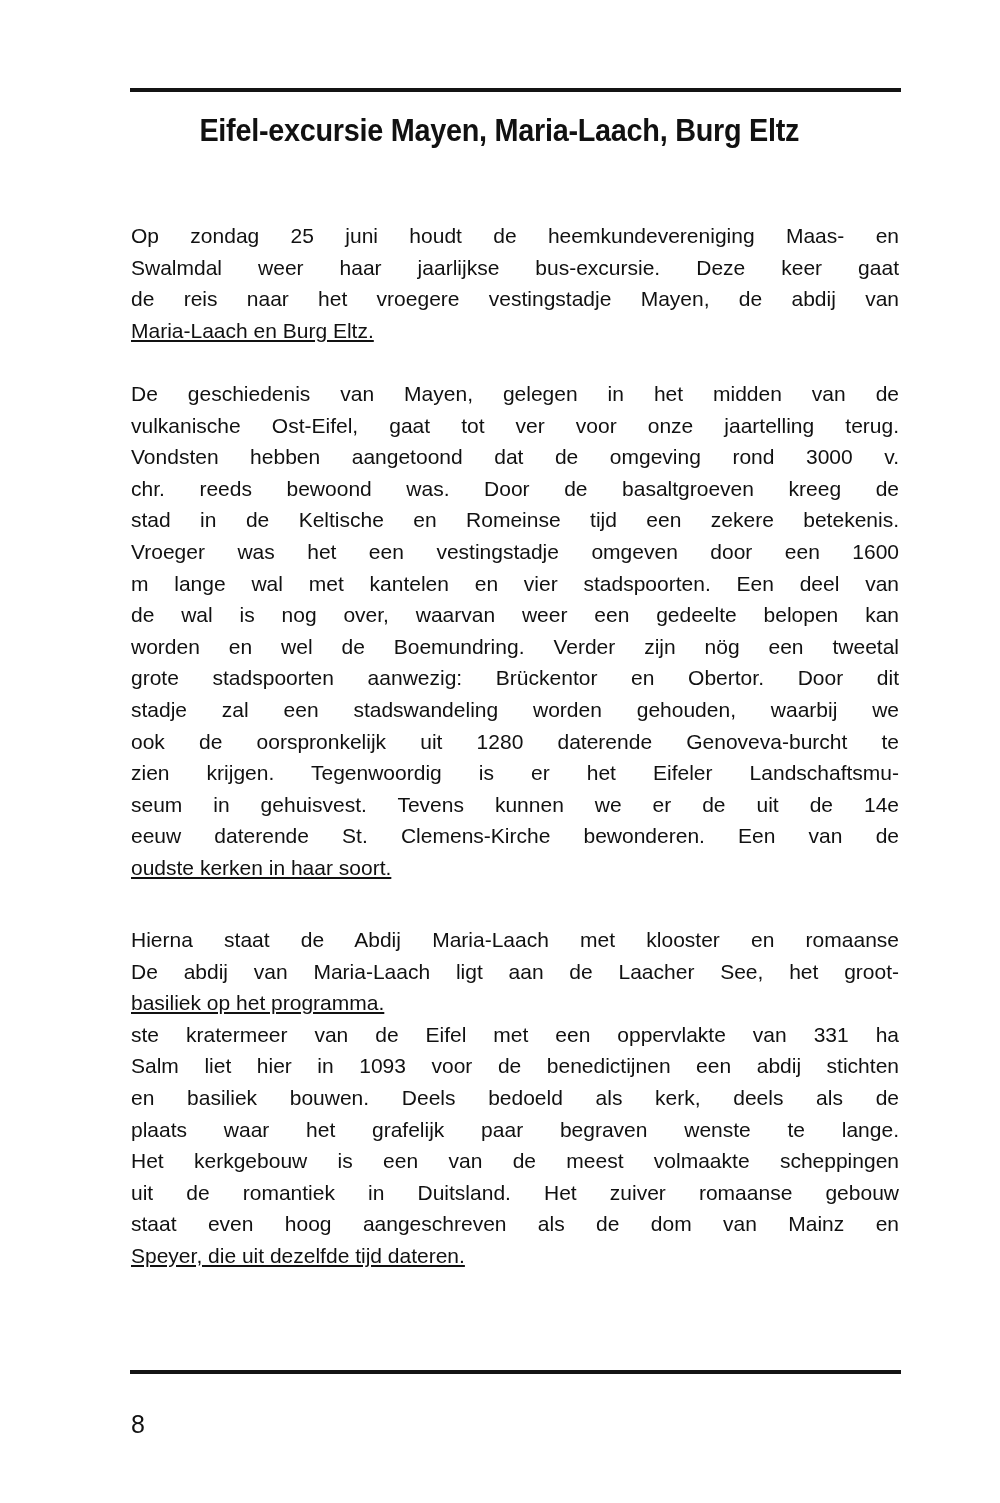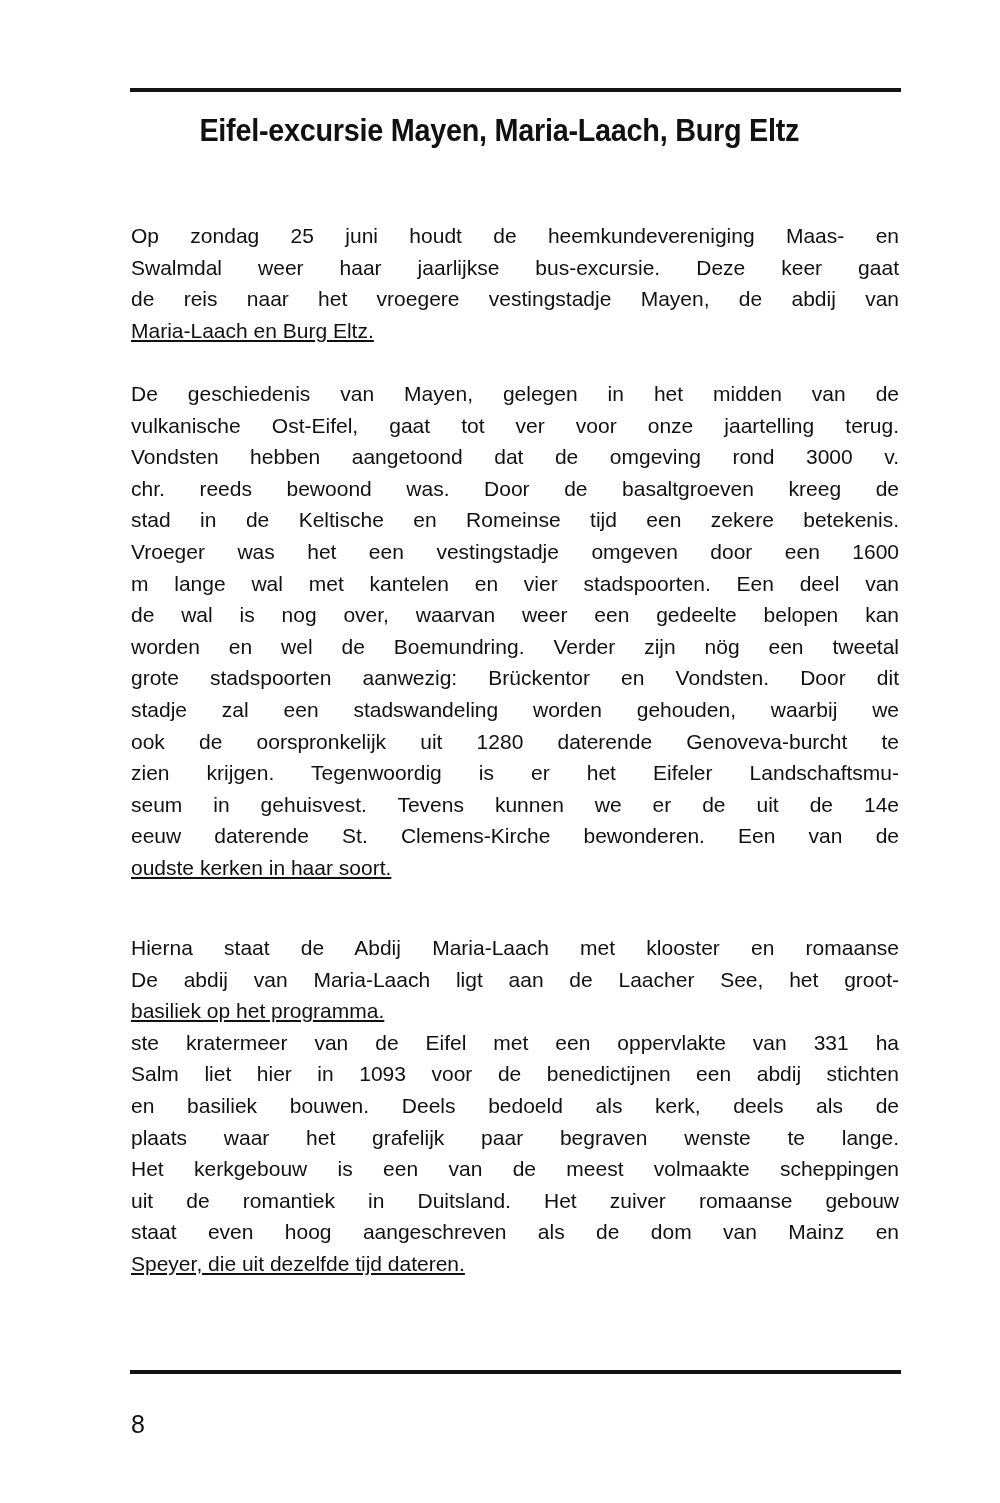--- a/index.html
+++ b/index.html
@@ -55,21 +55,21 @@
       overflow: visible;
     }
     .line.last {
       text-align: left;
       text-align-last: left;
       text-decoration: underline;
     }
 
     #p1 { top: 220px; }
     #p2 { top: 378px; }
-    #p3 { top: 924px; margin-top: 8px; }
+    #p3 { top: 924px; }
 
     .page-number {
       position: absolute;
       left: 131px;
       top: 1410px;
       font-size: 25px;
       color: #111;
     }
   </style>
 </head>
@@ -89,21 +89,21 @@
 <div class="body-text" id="p2">
   <span class="line">De geschiedenis van Mayen, gelegen in het midden van de</span>
   <span class="line">vulkanische Ost-Eifel, gaat tot ver voor onze jaartelling terug.</span>
   <span class="line">Vondsten hebben aangetoond dat de omgeving rond 3000 v.</span>
   <span class="line">chr. reeds bewoond was. Door de basaltgroeven kreeg de</span>
   <span class="line">stad in de Keltische en Romeinse tijd een zekere betekenis.</span>
   <span class="line">Vroeger was het een vestingstadje omgeven door een 1600</span>
   <span class="line">m lange wal met kantelen en vier stadspoorten. Een deel van</span>
   <span class="line">de wal is nog over, waarvan weer een gedeelte belopen kan</span>
   <span class="line">worden en wel de Boemundring. Verder zijn nög een tweetal</span>
-  <span class="line">grote stadspoorten aanwezig: Brückentor en Vondsten. Door dit</span>
+  <span class="line">grote stadspoorten aanwezig: Brückentor en Obertor. Door dit</span>
   <span class="line">stadje zal een stadswandeling worden gehouden, waarbij we</span>
   <span class="line">ook de oorspronkelijk uit 1280 daterende Genoveva-burcht te</span>
   <span class="line">zien krijgen. Tegenwoordig is er het Eifeler Landschaftsmu-</span>
   <span class="line">seum in gehuisvest. Tevens kunnen we er de uit de 14e</span>
   <span class="line">eeuw daterende St. Clemens-Kirche bewonderen. Een van de</span>
   <span class="line last">oudste kerken in haar soort.</span>
 </div>
 
 <div class="body-text" id="p3">
   <span class="line">Hierna staat de Abdij Maria-Laach met klooster en romaanse</span>

